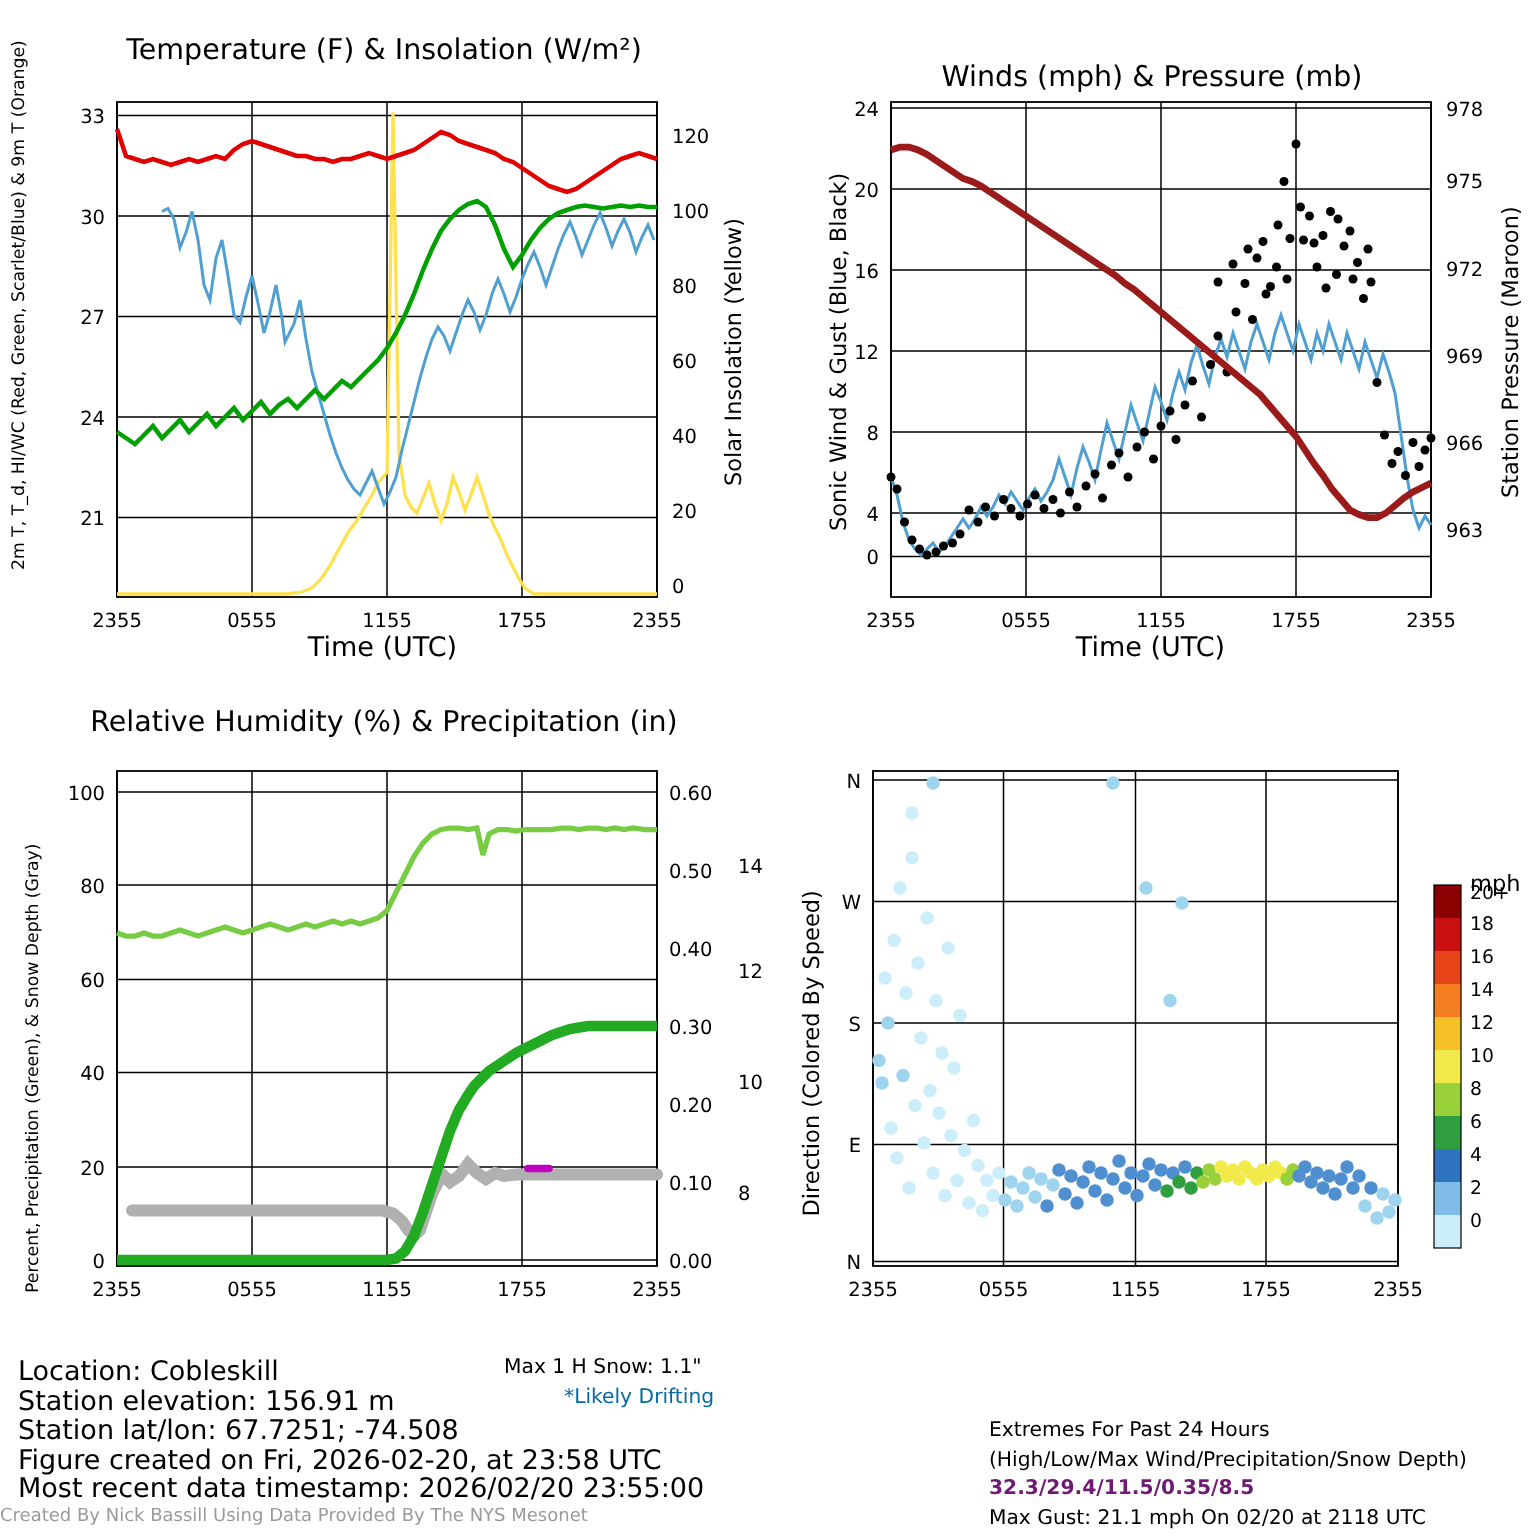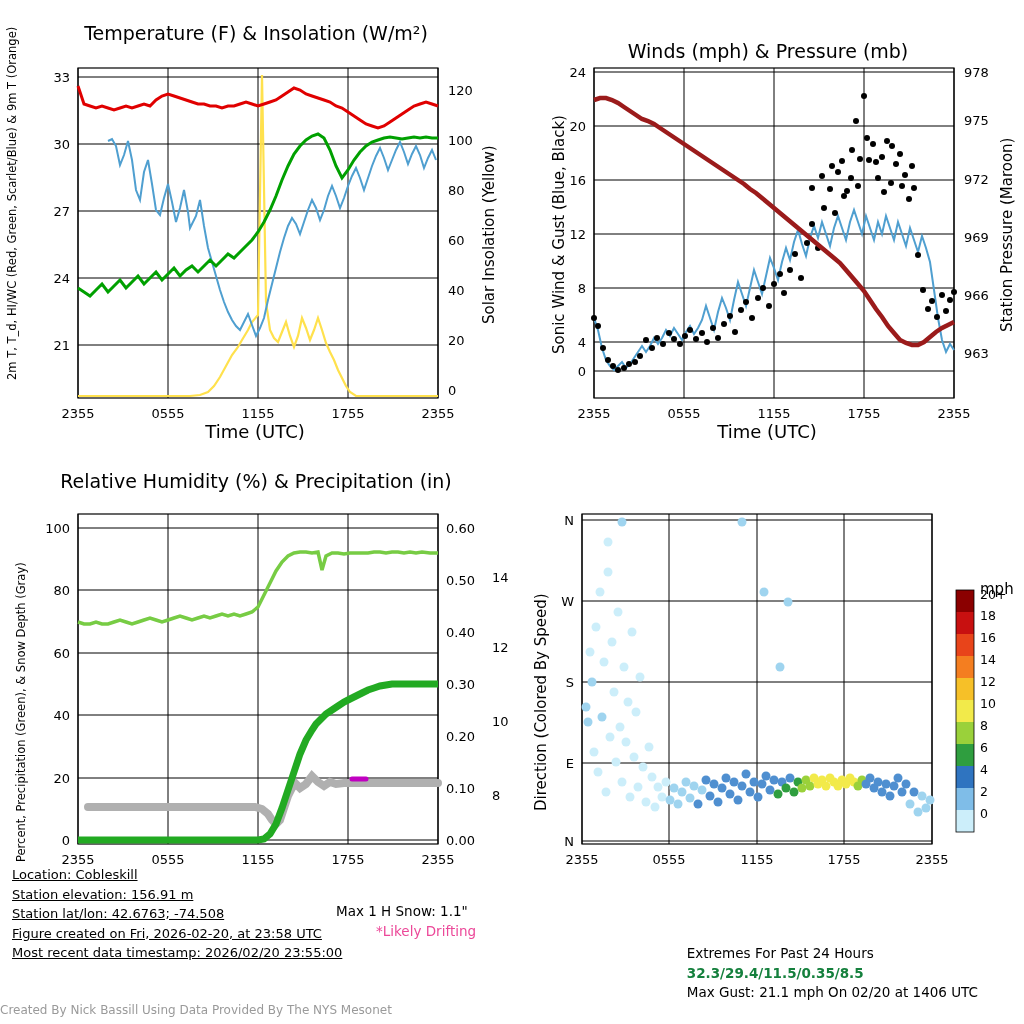--- a/index.html
+++ b/index.html
@@ -7,26 +7,26 @@
   .page{position:relative;width:988px;height:1024px;}
 
   .panel{position:absolute;}
   .title{text-align:center;font-size:19px;}
   .axis-label{font-size:18px;text-align:center;}
   .vlabel{font-size:11.5px;writing-mode:vertical-rl;transform:rotate(180deg);white-space:nowrap;text-align:center;}
   .vlabel.big{font-size:15px;}
   .tick{font-size:13px;}
   svg{display:block;overflow:visible;}
 
-  .footer-left{position:absolute;left:12px;top:865px;font-size:13px;line-height:19.5px;text-decoration:underline;}
+  .footer-left{position:absolute;left:12px;top:905px;font-size:18px;line-height:19.5px;}
   .footer-right{position:absolute;right:10px;top:944px;font-size:13.5px;line-height:19.5px;}
   .credit{position:absolute;left:0;right:0;top:1003px;text-align:left;font-size:12px;color:#9a9a9a;}
   .snowmax{position:absolute;left:336px;top:903px;font-size:13.5px;}
-  .drift{position:absolute;left:376px;top:923px;font-size:13.5px;color:#ec4899;}
-  .extremes-val{color:#15803d;font-weight:bold;}
+  .drift{position:absolute;left:376px;top:923px;font-size:13.5px;color:#0369a1;}
+  .extremes-val{color:#701a75;font-weight:bold;}
   .cb-label{font-size:15px;}
 </style>
 </head>
 <body>
 
 <div class="page">
 
   <div class="panel" style="left:0;top:0;width:512px;height:452px;">
     <div class="title" style="position:absolute;left:0;width:512px;top:22px;">Temperature (F) &amp; Insolation (W/m²)</div>
     <div class="vlabel" style="position:absolute;left:6px;top:80px;height:300px;width:26px;line-height:13px;">2m T, T_d, HI/WC (Red, Green, Scarlet/Blue) &amp; 9m T (Orange)</div>
@@ -438,25 +438,26 @@
       </g>
     </svg>
   </div>
 
   <div class="snowmax">Max 1 H Snow: 1.1"</div>
   <div class="drift">*Likely Drifting</div>
 
   <div class="footer-left">
     <div>Location: Cobleskill</div>
     <div>Station elevation: 156.91 m</div>
-    <div>Station lat/lon: 42.6763; -74.508</div>
+    <div>Station lat/lon: 67.7251; -74.508</div>
     <div>Figure created on Fri, 2026-02-20, at 23:58 UTC</div>
     <div>Most recent data timestamp: 2026/02/20 23:55:00</div>
   </div>
 
   <div class="footer-right">
     <div>Extremes For Past 24 Hours</div>
+    <div>(High/Low/Max Wind/Precipitation/Snow Depth)</div>
     <div class="extremes-val">32.3/29.4/11.5/0.35/8.5</div>
-    <div>Max Gust: 21.1 mph On 02/20 at 1406 UTC</div>
+    <div>Max Gust: 21.1 mph On 02/20 at 2118 UTC</div>
   </div>
 
   <div class="credit">Created By Nick Bassill Using Data Provided By The NYS Mesonet</div>
 </div>
 
 </body></html>

